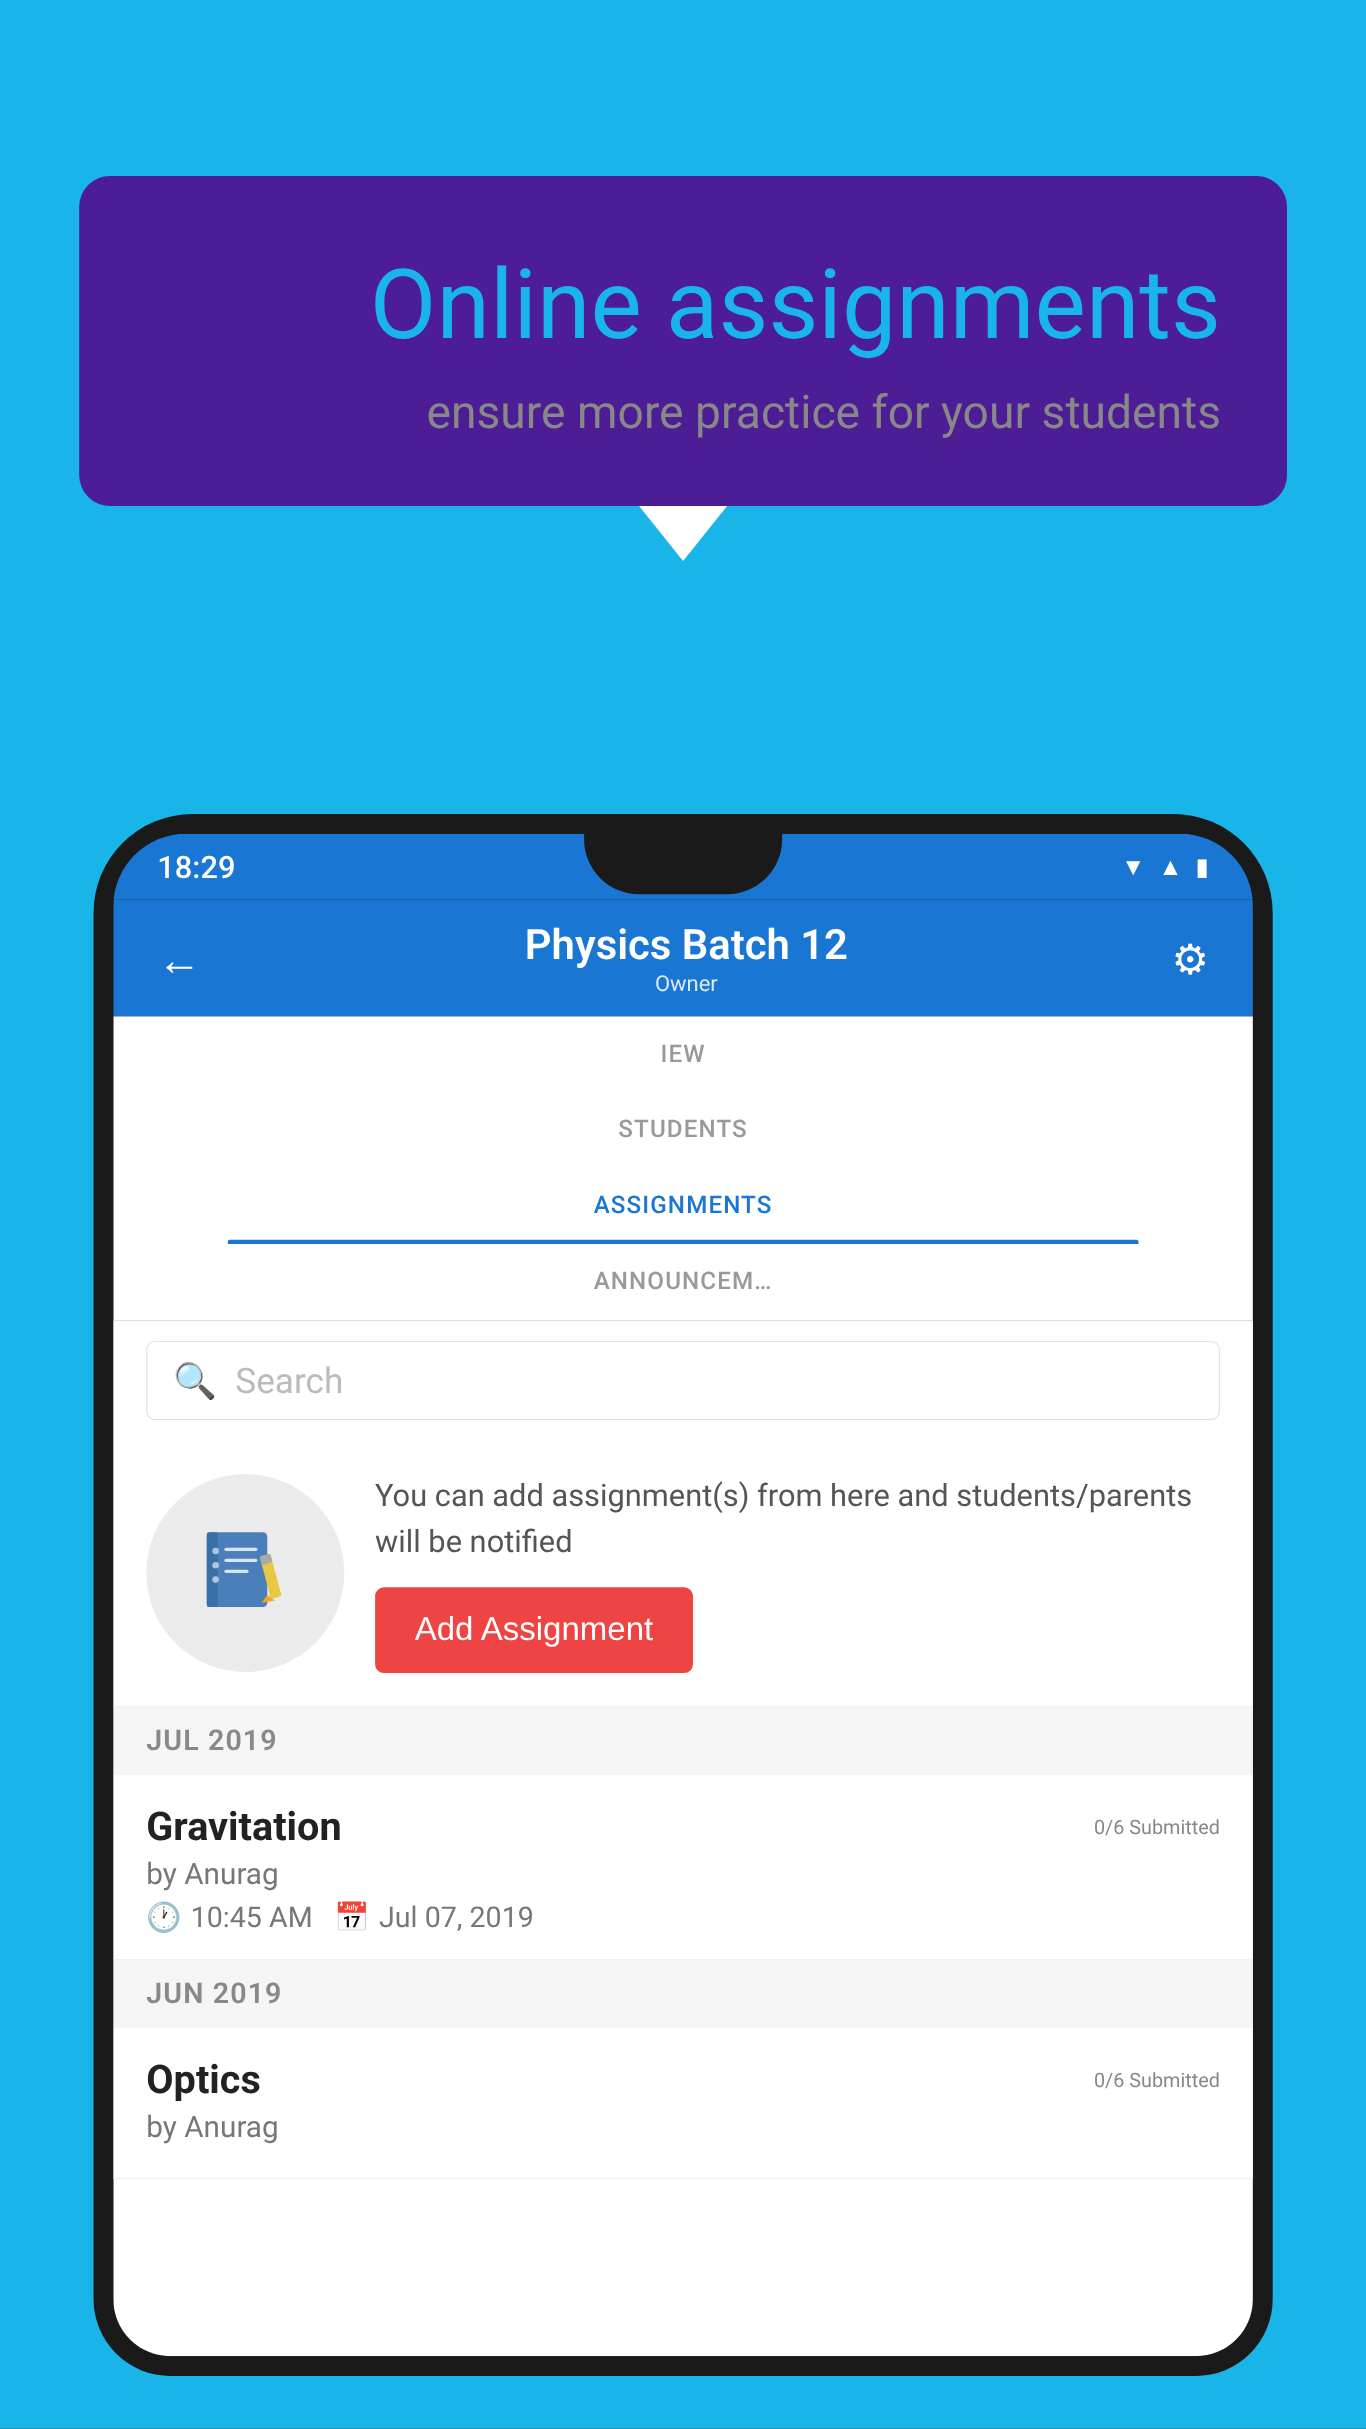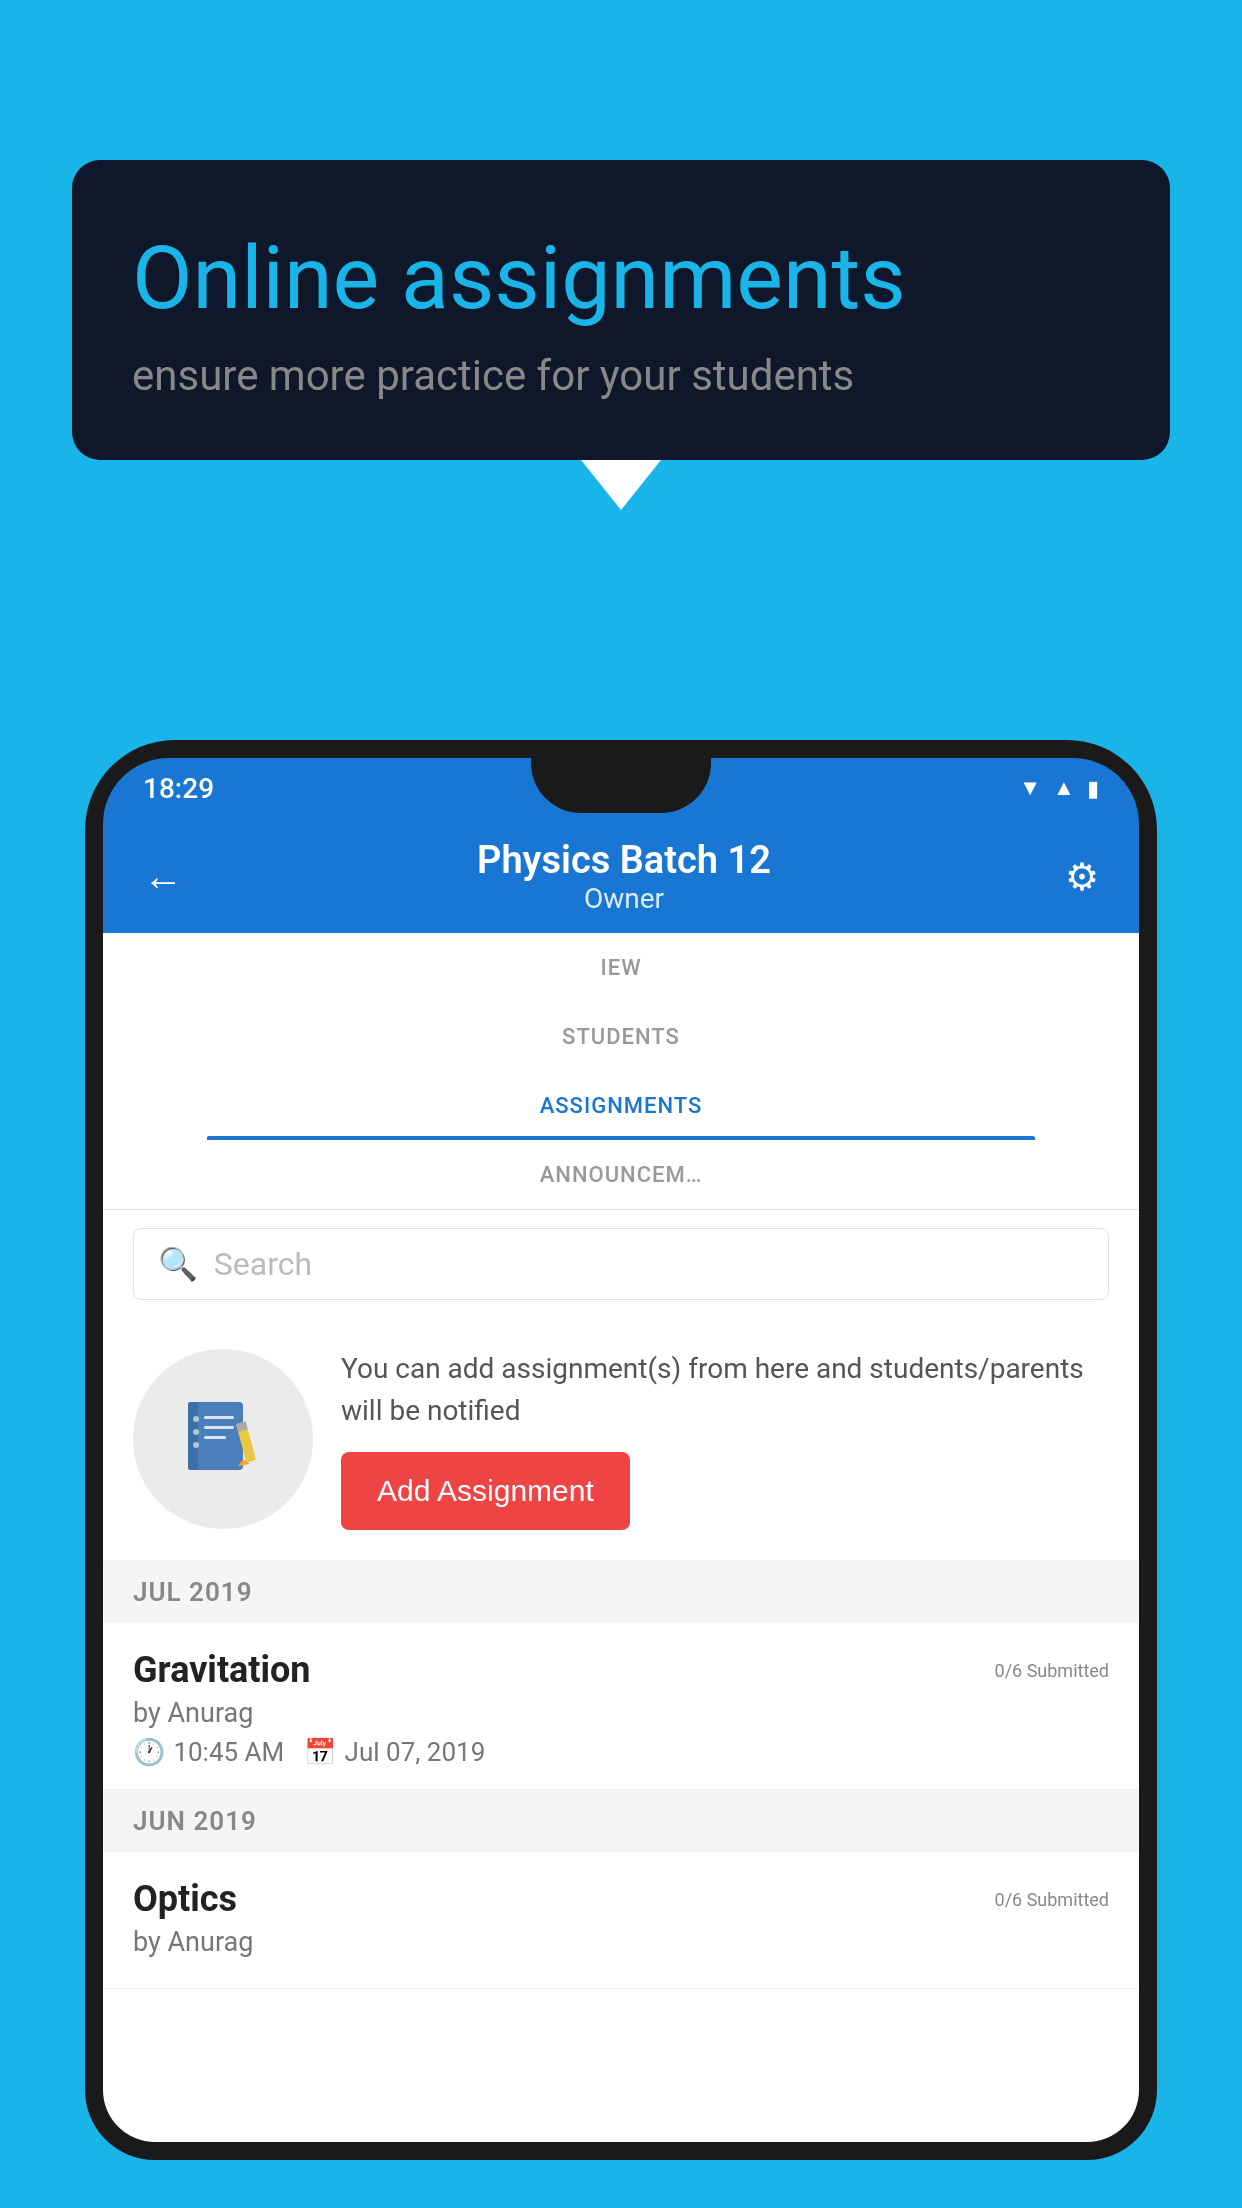--- a/index.html
+++ b/index.html
@@ -18,25 +18,25 @@
       position: absolute;
       top: 160px;
       left: 72px;
       right: 72px;
       display: flex;
       flex-direction: column;
       align-items: center;
     }
 
     .speech-bubble {
-      background: #0f172a;
+      background: #4c1d95;
       border-radius: 28px;
       padding: 70px 60px 60px 60px;
       width: 100%;
-      text-align: left;
+      text-align: right;
     }
 
     .speech-bubble-title {
       font-size: 88px;
       color: #1ab5e8;
       font-weight: 400;
       line-height: 1.1;
       margin-bottom: 24px;
     }
 
@@ -127,21 +127,21 @@
     }
 
     .header-title {
       color: white;
       font-size: 38px;
       font-weight: 600;
     }
 
     .header-subtitle {
       color: rgba(255,255,255,0.85);
-      font-size: 28px;
+      font-size: 20px;
     }
 
     .header-settings {
       color: white;
       font-size: 38px;
       cursor: pointer;
     }
 
     
     .tabs-bar {

